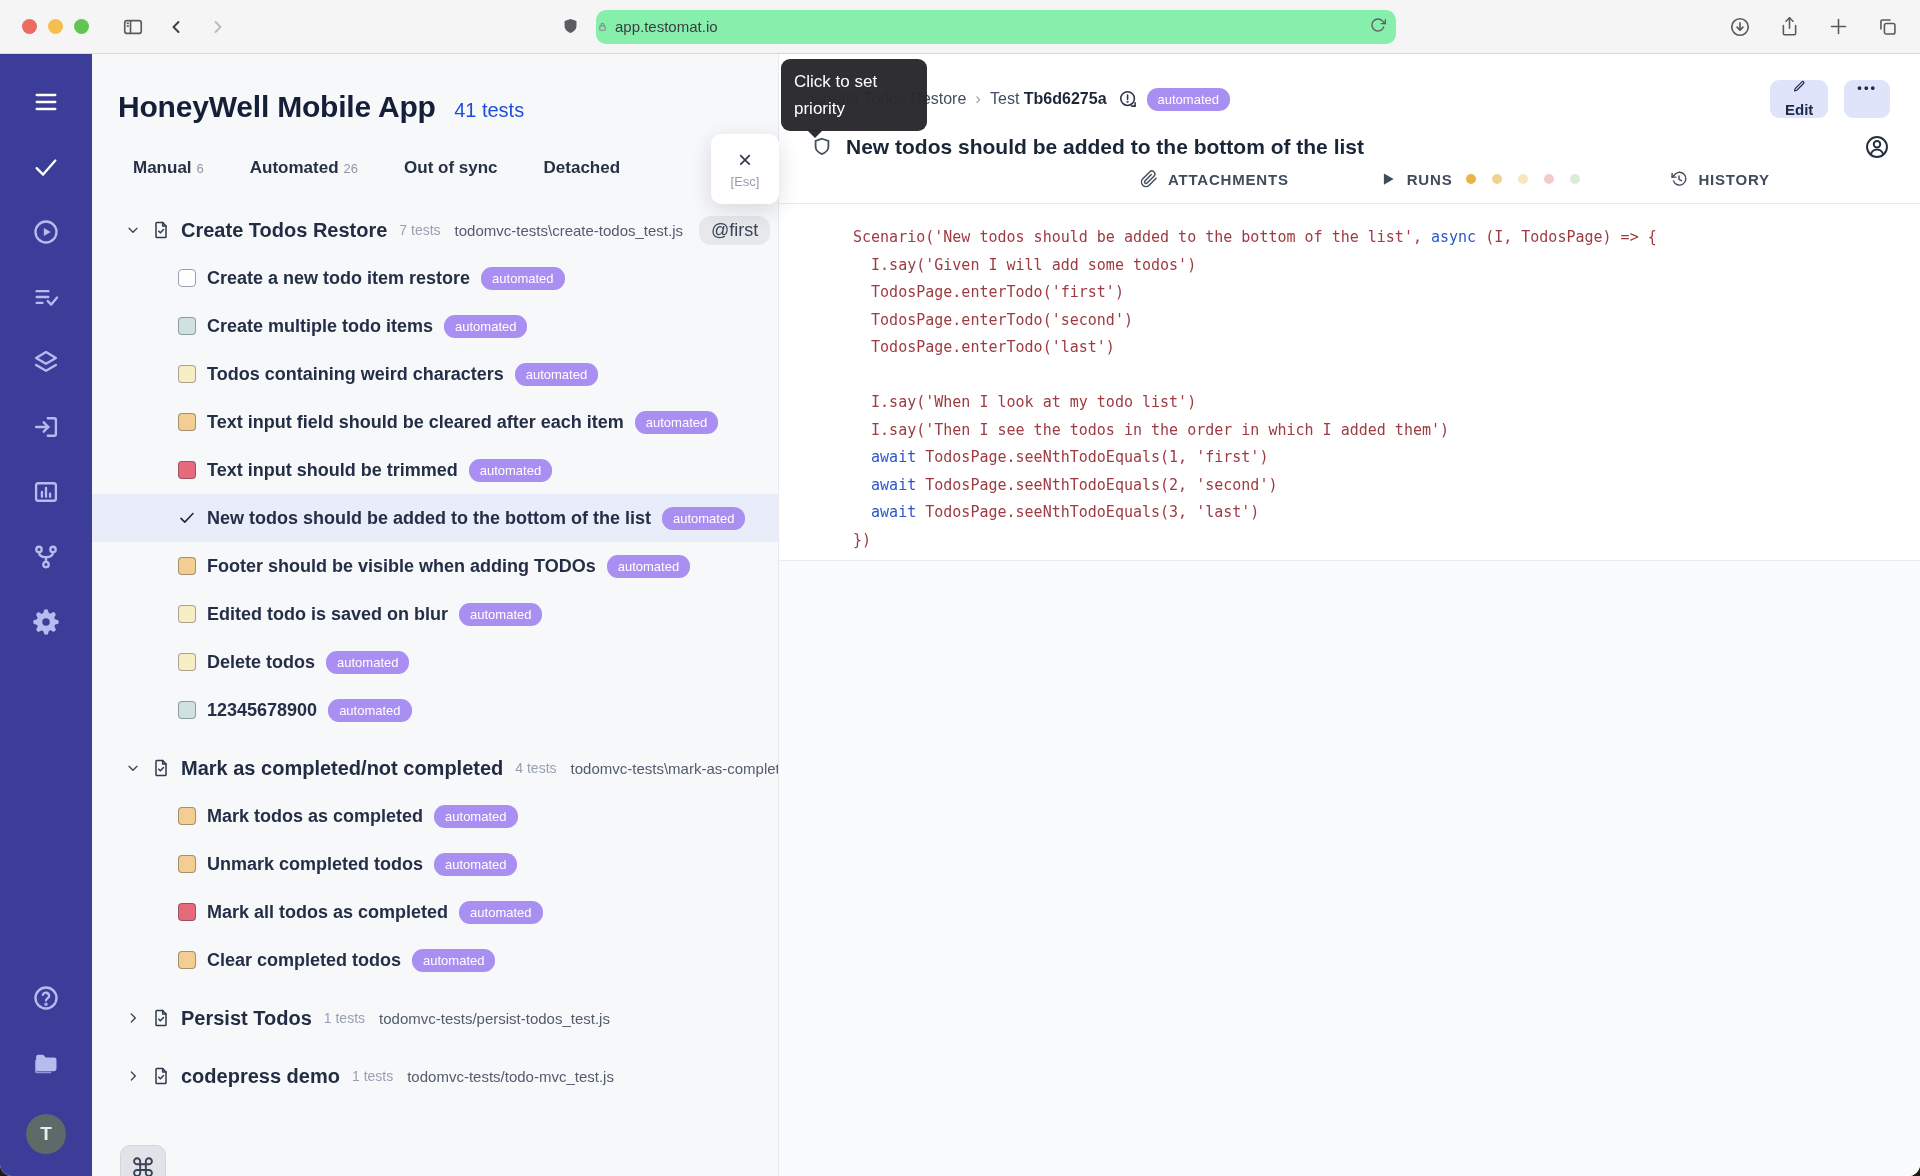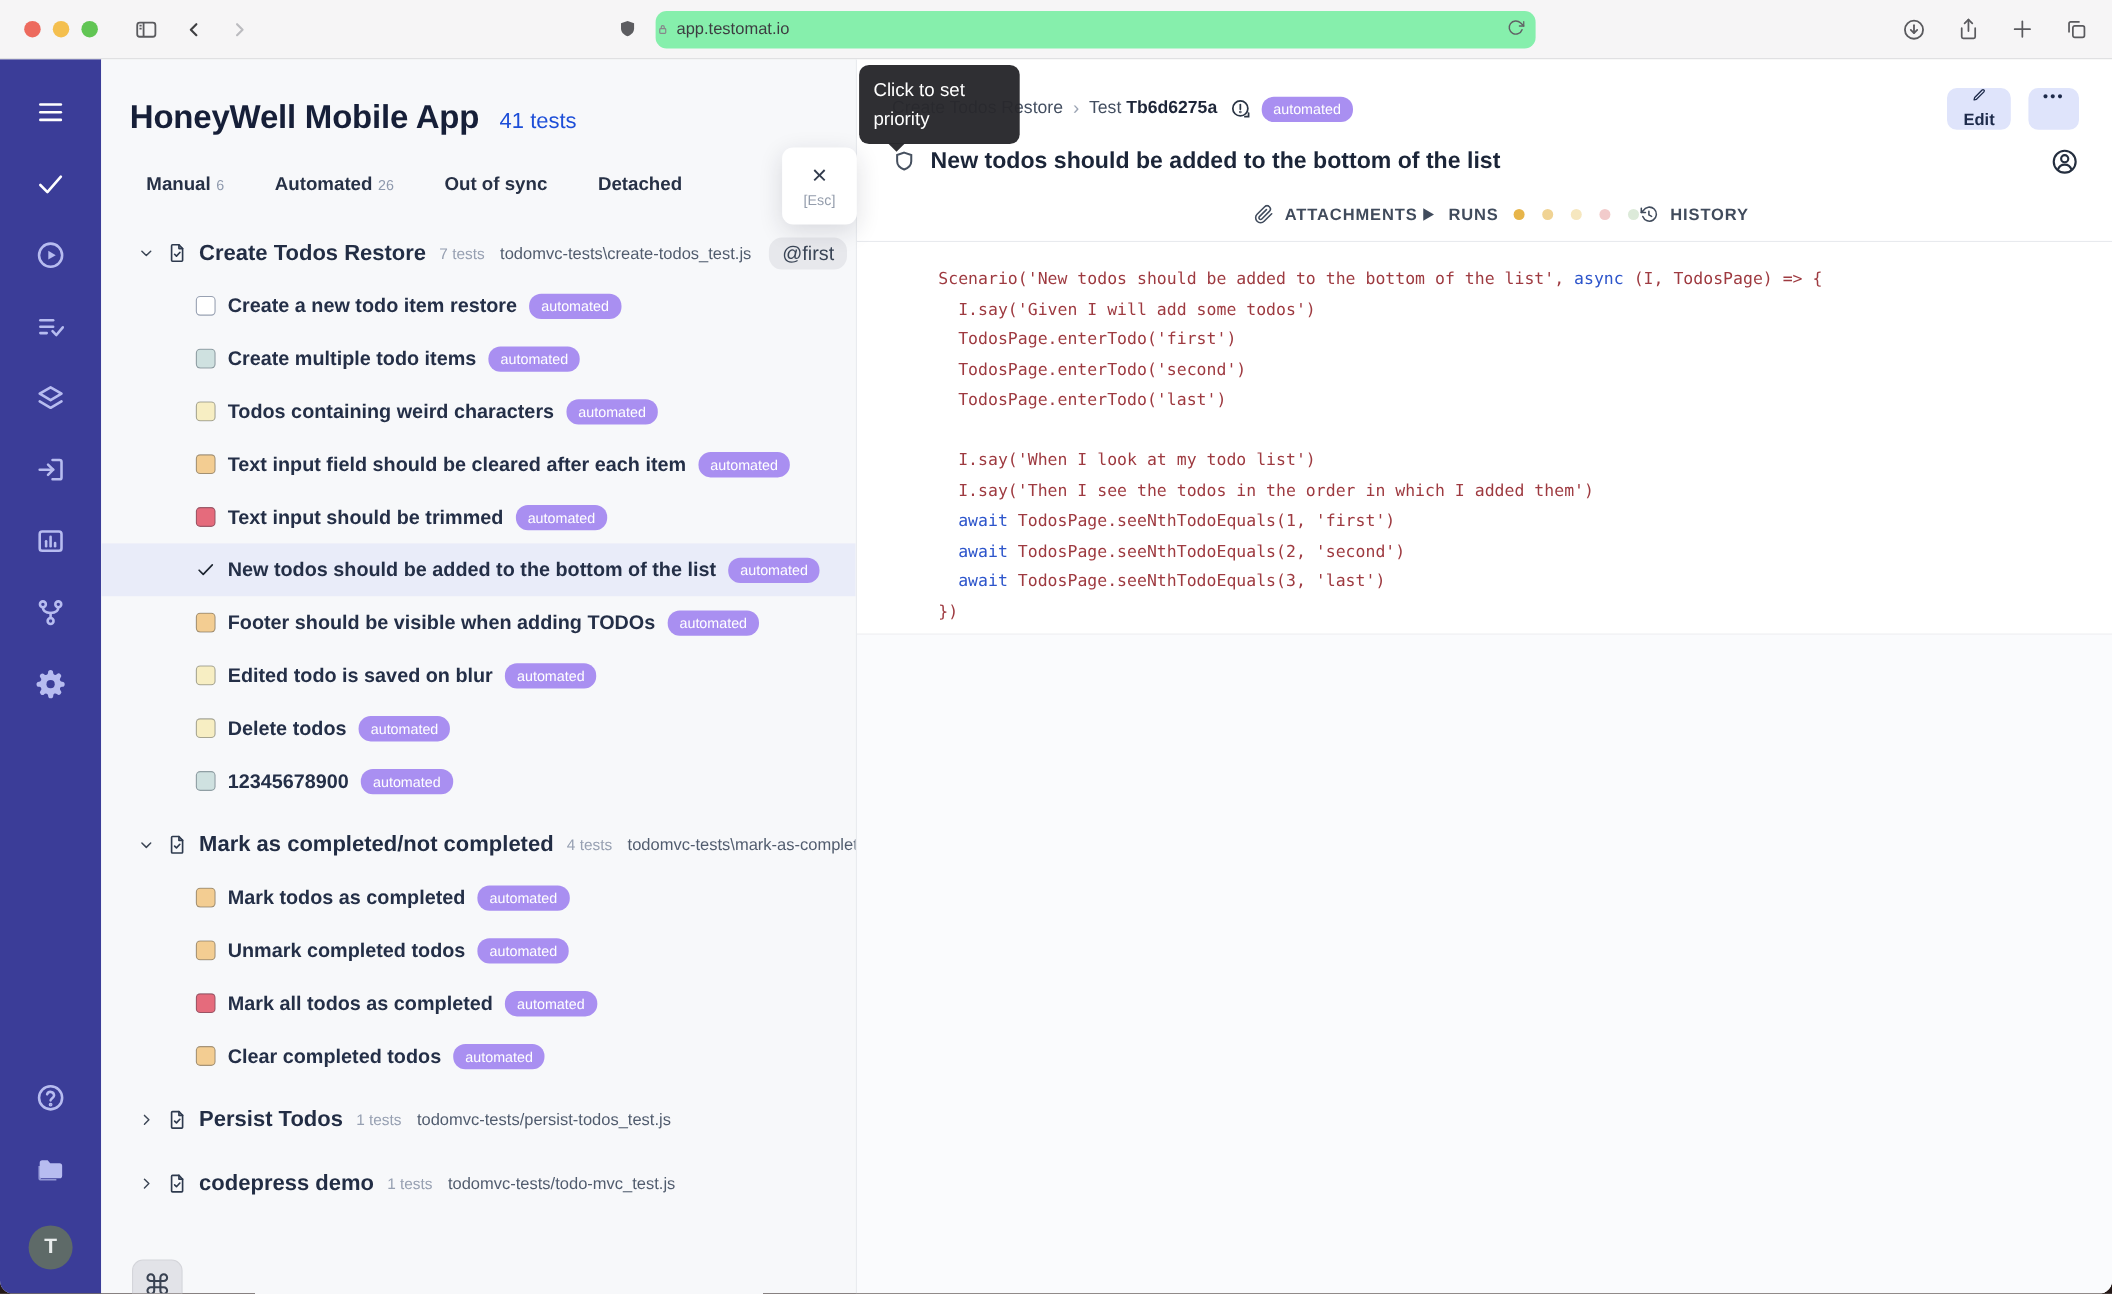--- a/index.html
+++ b/index.html
@@ -59,21 +59,21 @@
   .crumb-sep { color:#9aa3b3; font-size:17px; }
   .crumb-id b { color:#1d2538; }
   .sync-ic { width:20px; height:20px; color:#2b3545; margin-left:2px; }
   .d-buttons { margin-left:auto; display:flex; gap:16px; }
   .btn { background:#dfe4fb; color:#1d2a4a; border:none; border-radius:9px; font-family:inherit; font-size:15px; font-weight:700; display:flex; align-items:center; gap:8px; padding:0 15px; height:38px; cursor:pointer;flex-direction:column; }
   .btn.more { letter-spacing:2px; font-size:13px; padding:0 13px; }
   .d-titlerow { margin-top:16px; padding:0 30px 0 32px; display:flex; align-items:center; }
   .prio-shield { width:22px; height:22px; color:#46505f; cursor:pointer; flex:0 0 22px; }
   .d-title { font-size:21px; font-weight:800; color:#1b2538; margin-left:13px; }
   .assignee { margin-left:auto; width:26px; height:26px; color:#242e3f; cursor:pointer; }
-  .d-tabs { margin-top:26px; padding:0 30px 15px 361px; display:flex; border-bottom:1px solid #e8eaee; align-items:center; }
+  .d-tabs { margin-top:10px; padding:0 30px 15px 361px; display:flex; gap:90px; border-bottom:1px solid #e8eaee; align-items:center; }
   .d-tab { display:flex; align-items:center; gap:10px; font-size:15px; font-weight:700; letter-spacing:.8px; color:#404b5c; cursor:pointer; white-space:nowrap; }
   .d-tab .ti { width:18px; height:18px; }
   .run-dots { display:flex; gap:16px; margin-left:4px; align-items:center; }
   .run-dots i { width:10px; height:10px; border-radius:50%; display:block; }
   .d-code { padding:20px 0 6px 74px; border-bottom:1px solid #e8eaee; font-family:"DejaVu Sans Mono", monospace; font-size:15px; color:#9e3a40; white-space:pre; }
   .d-code .ln { height:27.5px; line-height:27.5px; }
   .d-code .kw { color:#2d55cb; }
   .d-rest { flex:1; background:#fafbfd; }
 
   

